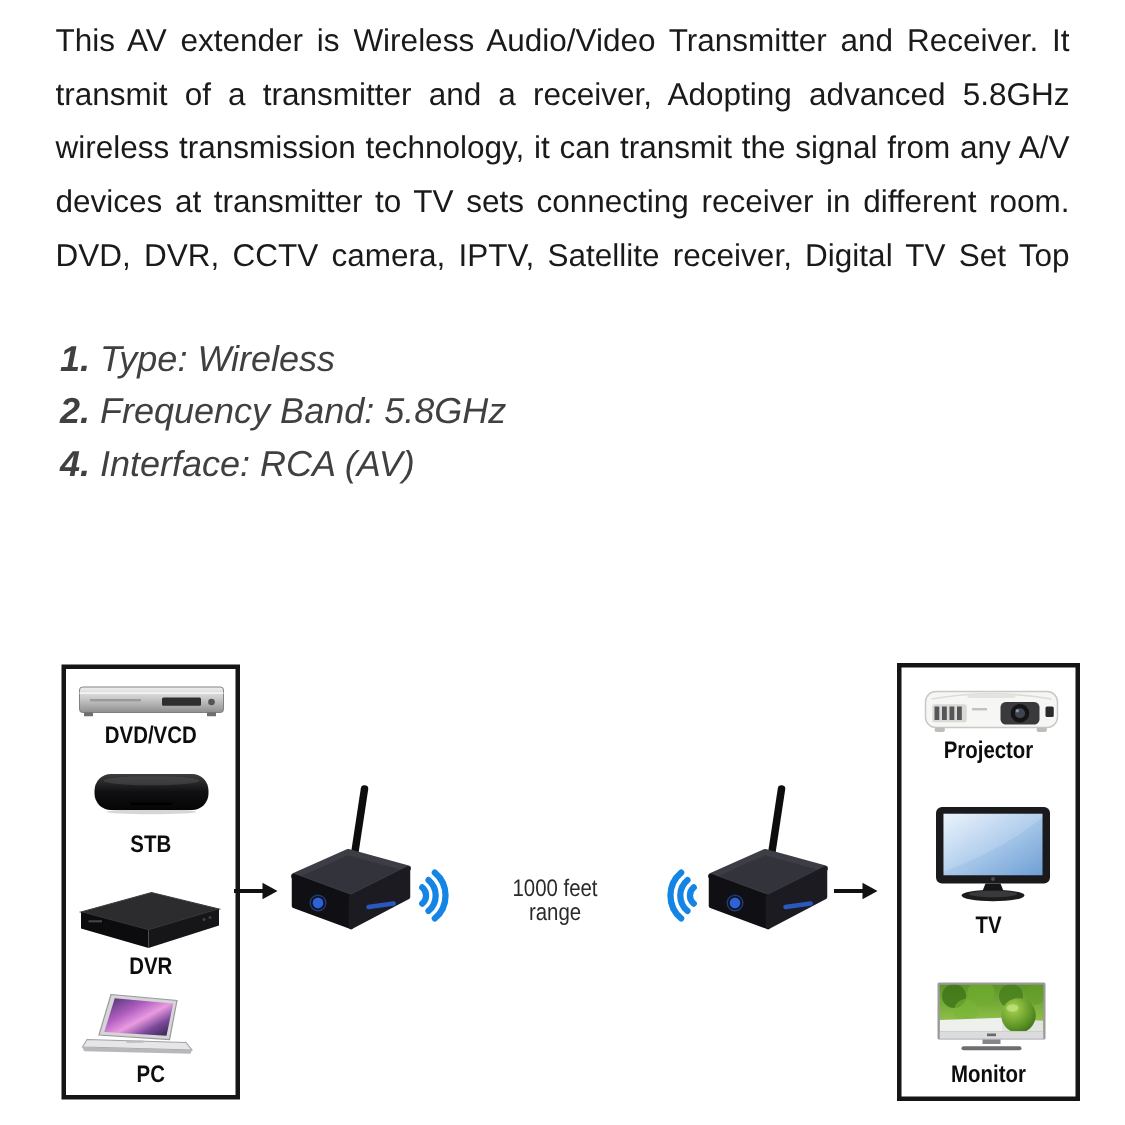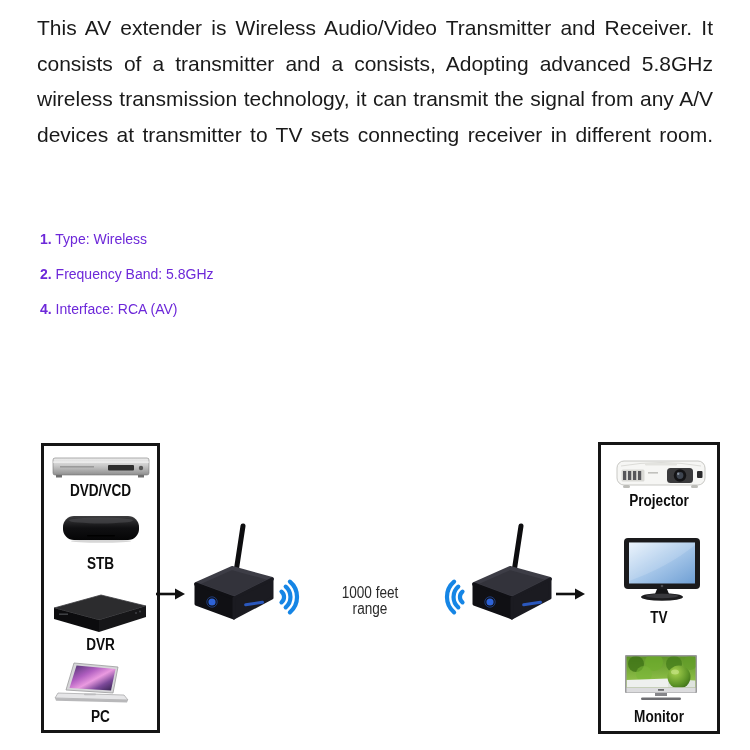--- a/index.html
+++ b/index.html
@@ -4,21 +4,21 @@
 <style>
   html,body{margin:0;padding:0;background:#fff;}
   .canvas{position:relative;width:750px;height:750px;background:#fff;overflow:hidden;
           font-family:"Liberation Sans",sans-serif;color:#1a1a1a;}
   
   .para{position:absolute;left:37px;top:10px;width:676px;}
   .pline{font-size:21px;line-height:35.7px;text-align:justify;text-align-last:justify;
          color:#1a1a1a;}
   
   .specs{position:absolute;left:40px;top:222px;width:650px;}
-  .spec-item{font-size:14px;line-height:35.2px;color:#6d28d9;}
+  .spec-item{font-size:24px;line-height:35.2px;color:#404040;font-style:italic;}
   .spec-num{font-weight:700;}
   .spec-text{white-space:pre-wrap;}
   
   .devbox{position:absolute;background:#fff;border:3px solid #151515;}
   .leftbox{left:41px;top:443px;width:113px;height:284px;}
   .rightbox{left:586px;top:442px;width:116px;height:286px;margin-left:12px;}
   .dev{position:absolute;}
   .devlabel{position:absolute;left:0;width:100%;text-align:center;font-size:16px;
             font-weight:700;line-height:16px;color:#0d0d0d;transform:scaleX(0.85);}
   .range-label{position:absolute;left:316px;top:585px;width:108px;text-align:center;
@@ -26,23 +26,24 @@
   .mid{position:absolute;}
   .flip{transform:scaleX(-1);}
 </style>
 </head>
 <body>
 
 <div class="canvas">
 
   <div class="para">
     <div class="pline">This AV extender is Wireless Audio/Video Transmitter and Receiver. It</div>
-    <div class="pline">consists of a transmitter and a consists, Adopting advanced 5.8GHz</div>
+    <div class="pline">transmit of a transmitter and a receiver, Adopting advanced 5.8GHz</div>
     <div class="pline">wireless transmission technology, it can transmit the signal from any A/V</div>
     <div class="pline">devices at transmitter to TV sets connecting receiver in different room.</div>
+    <div class="pline">DVD, DVR, CCTV camera, IPTV, Satellite receiver, Digital TV Set Top</div>
   </div>
 
   <div class="specs">
     <div class="spec-item"><span class="spec-num">1.</span><span class="spec-text"> Type: Wireless</span></div>
     <div class="spec-item"><span class="spec-num">2.</span><span class="spec-text"> Frequency Band: 5.8GHz</span></div>
     <div class="spec-item"><span class="spec-num">4.</span><span class="spec-text"> Interface: RCA (AV)</span></div>
   </div>
 
   <div class="devbox leftbox">
     <svg class="dev" style="left:8px;top:9px" width="98" height="26" viewBox="0 0 98 26">

